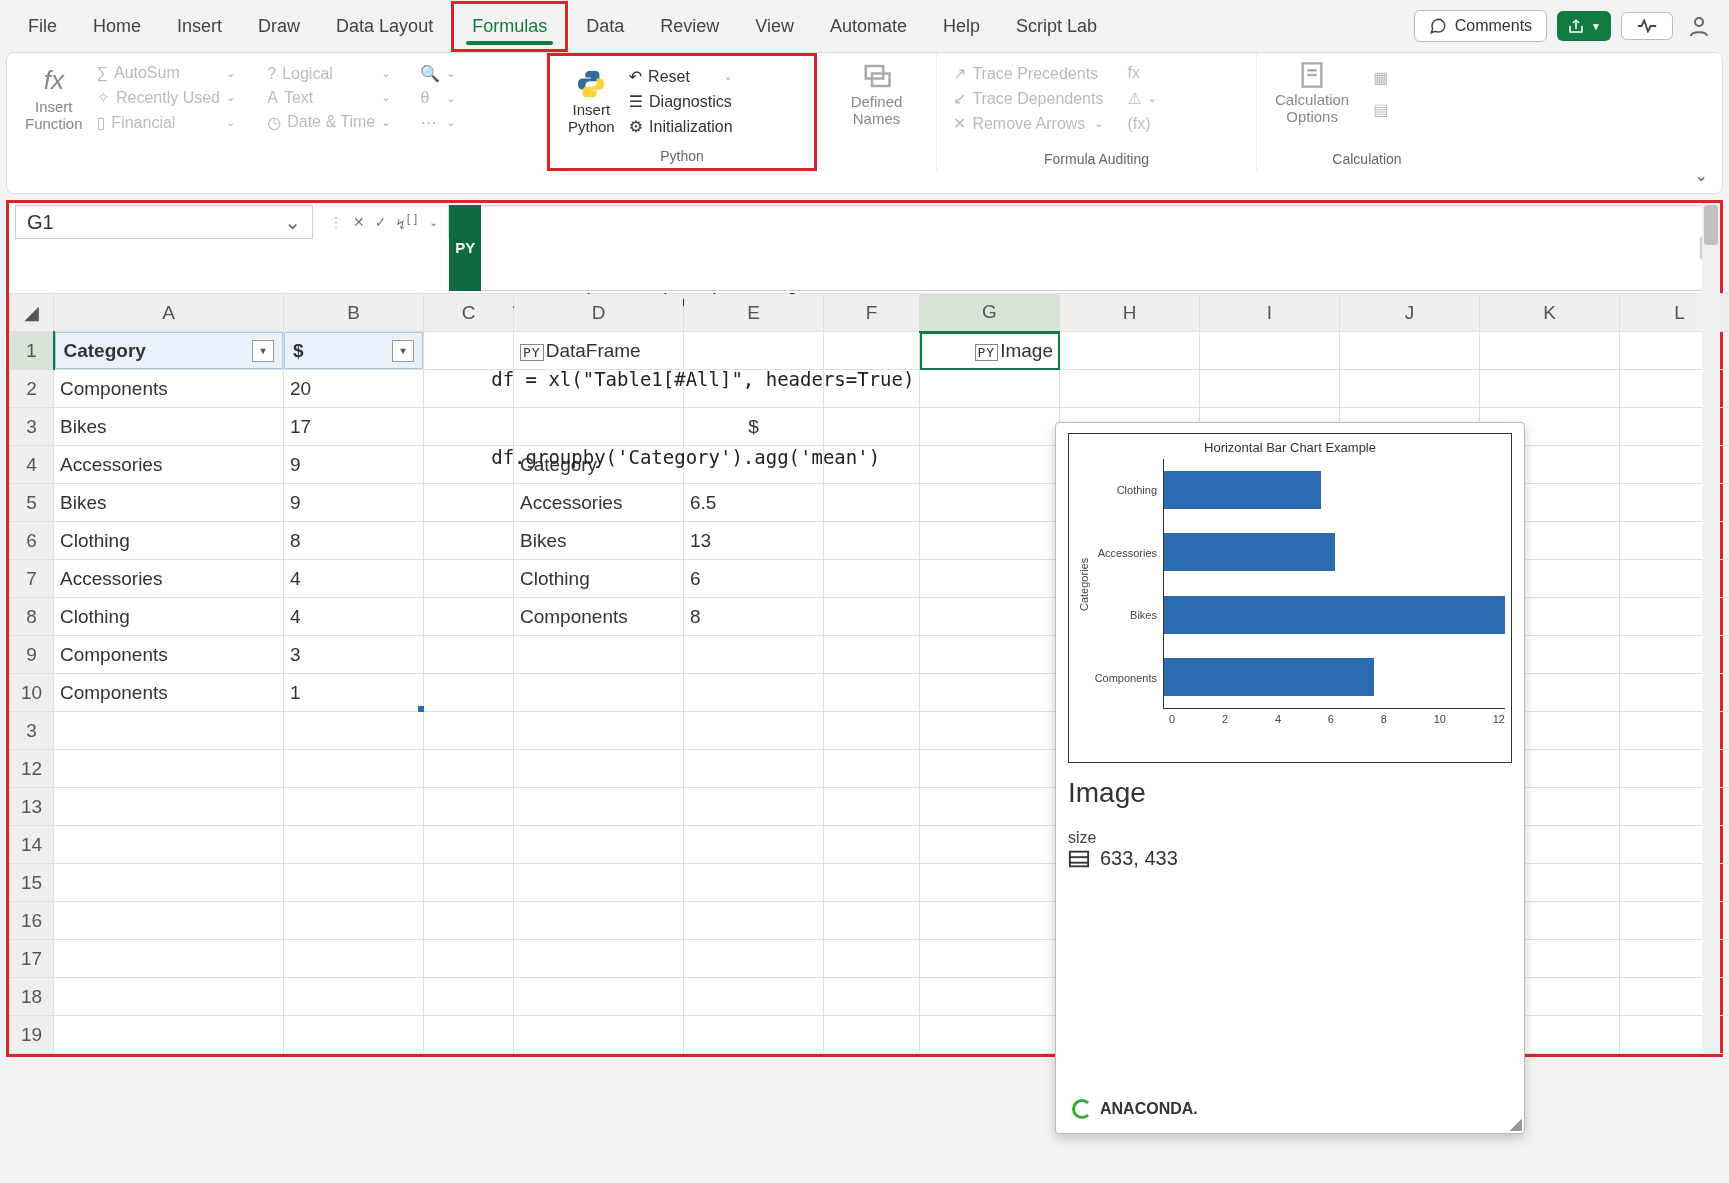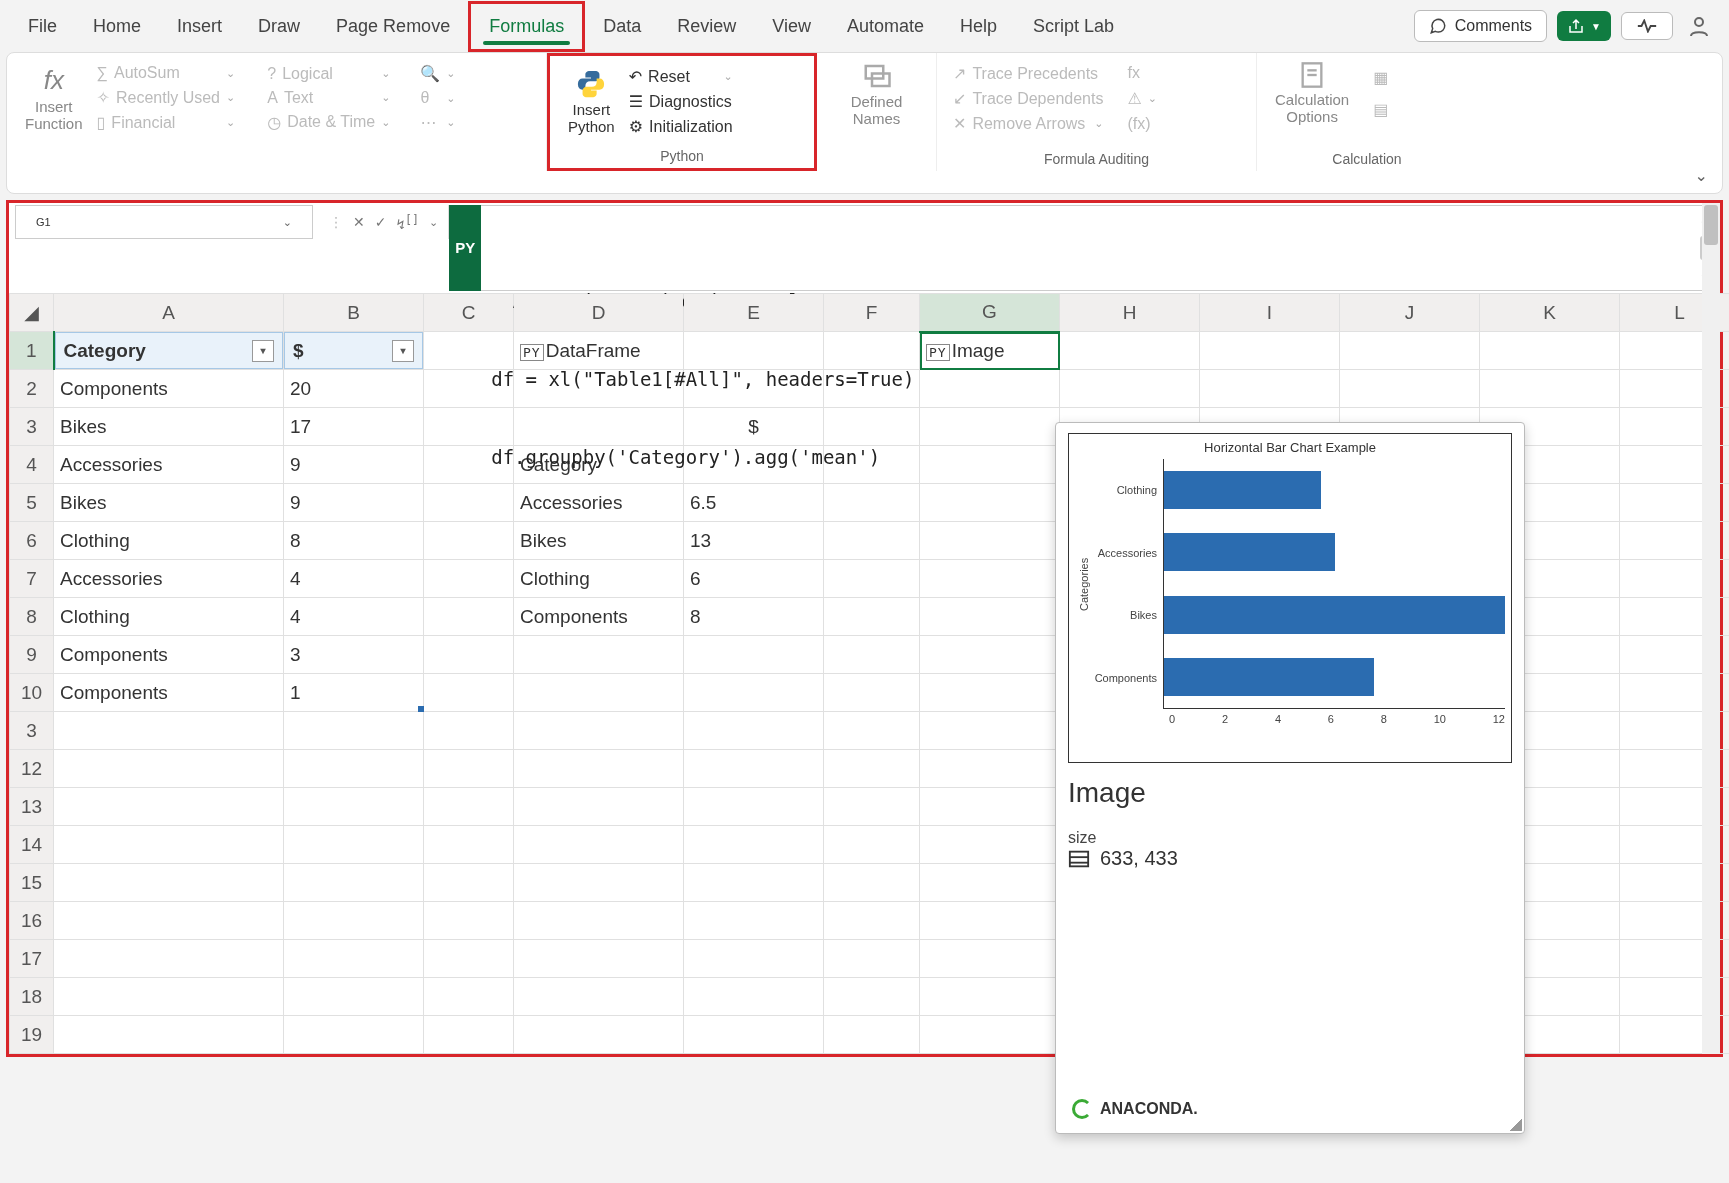--- a/index.html
+++ b/index.html
@@ -25,42 +25,42 @@
 .rgroup.highlighted { border: 3px solid #d8252a; border-radius: 0; }
 .rcol { display: flex; flex-direction: column; align-items: center; justify-content: center; gap: 2px; padding: 0 8px; color: #888; }
 .rcol.big { font-size: 15px; }
 .rrow { display: flex; align-items: center; gap: 6px; padding: 3px 6px; font-size: 16px; color: #888; }
 .rrow .chev { margin-left: auto; font-size: 11px; color: #aaa; }
 .side-by-side { display: flex; }
 .ribbon-collapse { position: absolute; right: 14px; bottom: 8px; color: #666; font-size: 16px; }
 
 
 .fbar-wrap { display: flex; align-items: flex-start; padding: 2px 6px; }
-.namebox { width: 298px; height: 34px; border: 1px solid #ccc; background: #fff; display: flex; align-items: center; padding: 0 20px; font-size: 11px; margin-right: 6px; }
+.namebox { width: 298px; height: 34px; border: 1px solid #ccc; background: #fff; display: flex; align-items: center; padding: 0 11px; font-size: 20px; margin-right: 6px; }
 .namebox .dd { margin-left: auto; color: #666; }
 .fbar-tools { display: flex; align-items: center; gap: 10px; padding: 0 10px; height: 34px; color: #777; border-right: 1px solid #ddd; }
 .py-badge { background: #0d6b3f; color: #fff; font-weight: bold; padding: 0 6px; height: 86px; line-height: 34px; font-size: 15px; display: flex; align-items: center; }
 .fbar { flex: 1; background: #fff; border-top: 1px solid #ccc; border-bottom: 1px solid #ccc; height: 86px; padding: 4px 10px; font-family: "Consolas", monospace; font-size: 19px; color: #222; white-space: pre; line-height: 26px; position: relative; }
 .fbar-scroll { position: absolute; right: 2px; top: 0; bottom: 0; width: 16px; display: flex; flex-direction: column; justify-content: space-between; align-items: center; color: #888; font-size: 12px; }
 .fbar-expand { position: absolute; right: 2px; top: -18px; color: #888; font-size: 14px; }
 
 
 .grid-wrap { border: 3px solid #d8252a; margin: 2px 6px 2px 6px; background: #fff; position: relative; }
 .grid { border-collapse: collapse; table-layout: fixed; width: 100%; }
 .grid th, .grid td { border: 1px solid #e0e0e0; height: 38px; font-size: 19px; padding: 0 6px; text-align: left; font-weight: normal; }
 .grid thead th { background: #f1efee; text-align: center; font-weight: normal; color: #555; position: relative; }
 .grid tbody th.rowhdr { background: #f1efee; text-align: center; color: #555; width: 44px; }
 .col-A { width: 230px; } .col-B { width: 140px; } .col-C { width: 90px; } .col-D { width: 170px; } .col-E { width: 140px; } .col-F { width: 96px; } .col-G { width: 140px; } .col-H { width: 140px; } .col-I { width: 140px; } .col-J { width: 140px; } .col-K { width: 140px; } .col-L { width: 120px; }
 th.selcol { background: #d5e5d8 !important; border-bottom: 2px solid #107c41; }
 th.selrow { background: #d5e5d8 !important; border-right: 2px solid #107c41; }
 .hdr-cell { display: flex; align-items: center; justify-content: space-between; background: #e9f2fa; border: 1px solid #a6c8e6; height: 100%; padding: 0 8px; font-weight: bold; }
 .hdr-cell .filterbtn { width: 22px; height: 22px; border: 1px solid #999; background: #fff; display: flex; align-items: center; justify-content: center; font-size: 10px; color: #555; }
 .num { text-align: left; }
 .pyprefix { font-family: monospace; font-size: 13px; border: 1px solid #888; padding: 0 2px; margin-right: 2px; letter-spacing: 1px; }
-td.activecell { outline: 2px solid #107c41; outline-offset: -2px; position: relative; z-index: 5; }
+td.activecell { outline: 2px solid #107c41; outline-offset: -2px; position: relative; z-index: 5; text-align: right; }
 .vscroll { position: absolute; right: 0; top: 0; bottom: 0; width: 18px; background: #f0f0f0; }
 .vscroll .thumb { position: absolute; top: 2px; left: 2px; right: 2px; height: 40px; background: #c0c0c0; border-radius: 3px; }
 .cellmarker { position:absolute; right:-1px; bottom:-1px; width:6px;height:6px;background:#2b6cb0; }
 
 
 .card { position: absolute; top: 422px; left: 1055px; width: 470px; height: 712px; background: #fff; border: 1px solid #bbb; box-shadow: 0 4px 12px rgba(0,0,0,0.2); border-radius: 4px; padding: 10px 12px; z-index: 10; }
 .chart-box { border: 1px solid #333; padding: 6px; height: 330px; position: relative; }
 .chart-title { text-align: center; font-size: 13px; margin-bottom: 4px; }
 .chart-body { display: flex; align-items: stretch; height: 250px; }
 .ylbl-outer { width: 18px; display: flex; align-items: center; justify-content: center; transform: rotate(-180deg); writing-mode: vertical-rl; font-size: 11px; color: #444; }
@@ -78,21 +78,21 @@
 svg { display: block; }
 </style>
 </head>
 <body>
 
 <div class="tabs">
   <div class="tab">File</div>
   <div class="tab">Home</div>
   <div class="tab">Insert</div>
   <div class="tab">Draw</div>
-  <div class="tab">Page Remove</div>
+  <div class="tab">Data Layout</div>
   <div class="tab active highlighted">Formulas</div>
   <div class="tab">Data</div>
   <div class="tab">Review</div>
   <div class="tab">View</div>
   <div class="tab">Automate</div>
   <div class="tab">Help</div>
   <div class="tab">Script Lab</div>
   <div class="tabs-spacer"></div>
   <div class="comments-btn">
     <span>

